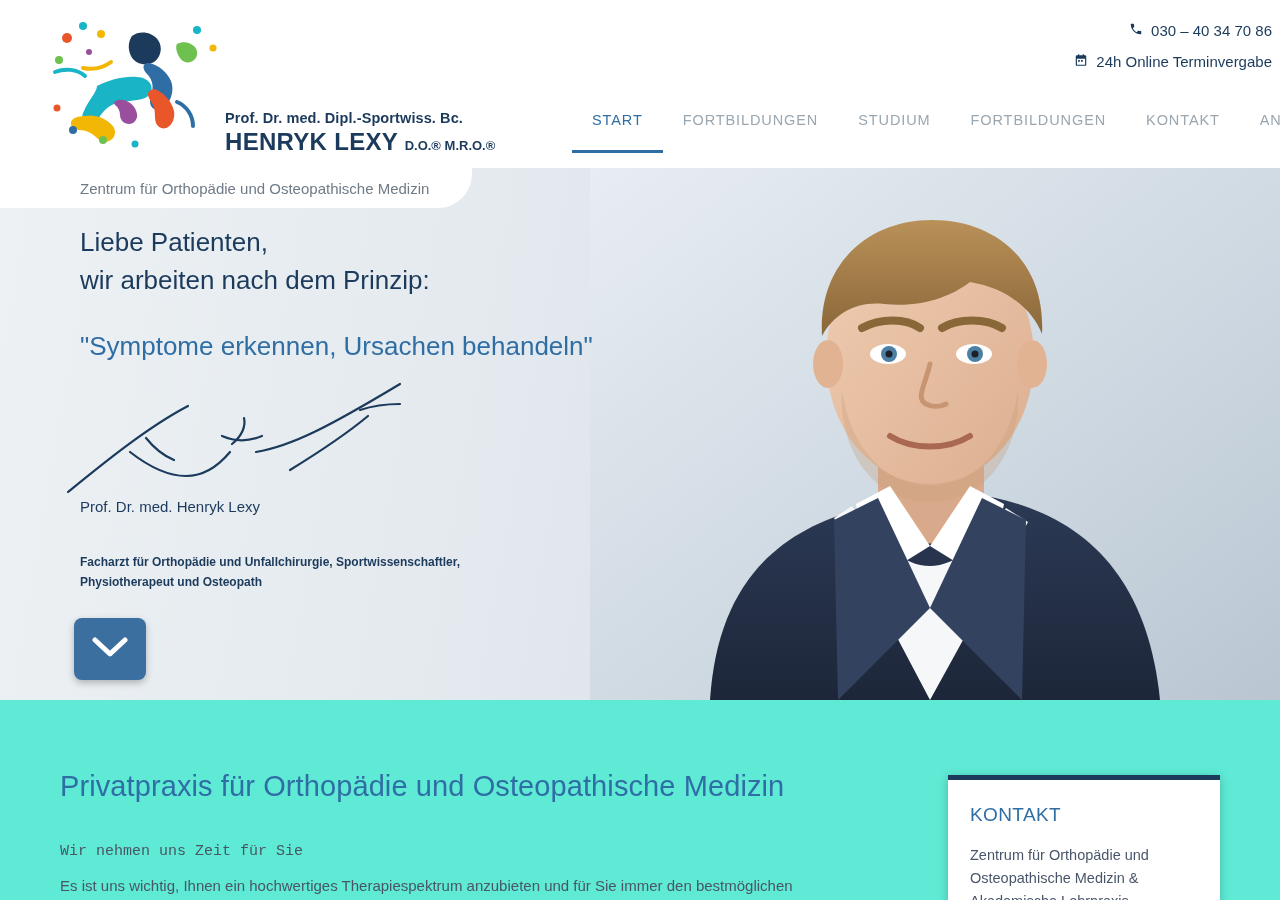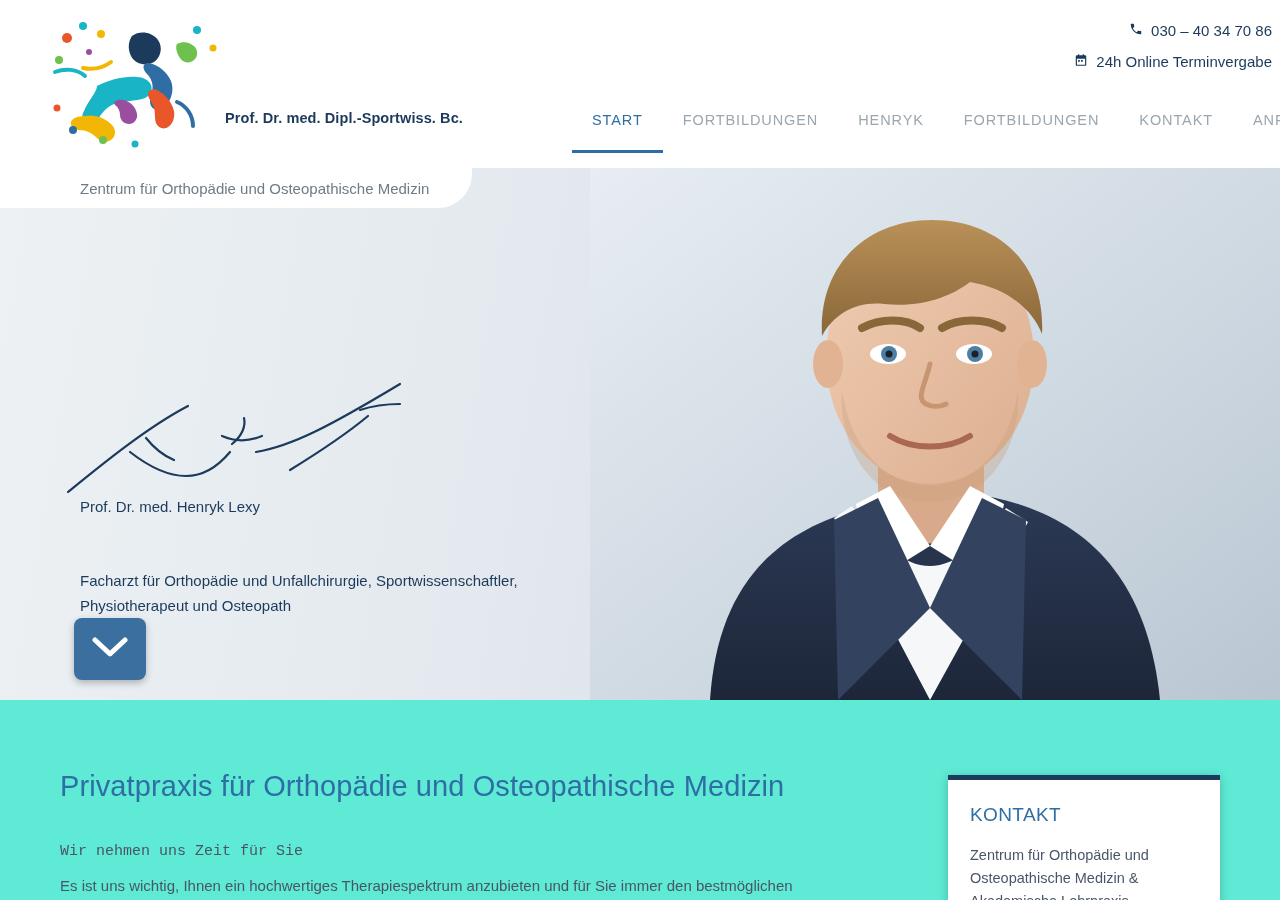--- a/index.html
+++ b/index.html
@@ -163,25 +163,26 @@
     position: absolute;
     left: 80px;
     top: 330px;
     font-size: 15px;
     color: #1b3a5c;
     z-index: 5;
   }
   .hero-role {
     position: absolute;
     left: 80px;
-    top: 401px;
-    font-size: 15px;
+    top: 385px;
+    font-size: 12px;
     color: #1b3a5c;
     line-height: 1.65;
     z-index: 5;
+    font-weight: bold;
   }
   .scroll-btn {
     position: absolute;
     left: 74px;
     top: 450px;
     width: 72px;
     height: 62px;
     background: #3a6f9f;
     border-radius: 8px;
     box-shadow: 0 3px 7px rgba(0,0,0,0.25);
@@ -297,27 +298,31 @@
           <circle cx="66" cy="132" r="4" fill="#6ec04f"></circle>
           <circle cx="98" cy="136" r="3.5" fill="#19b4c6"></circle>
           <path d="M18 64c10-4 22-3 30 4" stroke="#19b4c6" stroke-width="4" fill="none" stroke-linecap="round"></path>
           <path d="M140 94c10 4 16 14 16 24" stroke="#2f6ea5" stroke-width="4" fill="none" stroke-linecap="round"></path>
           <path d="M74 54c-8 6-18 8-28 6" stroke="#f2b705" stroke-width="4" fill="none" stroke-linecap="round"></path>
         </g>
       </svg>
     </div>
     <div class="logo-text">
       <div class="logo-line1">Prof. Dr. med. Dipl.-Sportwiss. Bc.</div>
+      <div class="logo-line2">
+        <span>HENRYK LEXY</span>
+        <span class="sup">D.O.® M.R.O.®</span>
+      </div>
     </div>
   </div>
 
   <div class="mainnav">
     <div class="navitem active">START</div>
     <div class="navitem">FORTBILDUNGEN</div>
-    <div class="navitem">HENRYK</div>
+    <div class="navitem">STUDIUM</div>
     <div class="navitem">FORTBILDUNGEN</div>
     <div class="navitem">KONTAKT</div>
     <div class="navitem">ANFAHRT</div>
   </div>
 </div>
 
 <div class="hero">
 
   <div class="hero-photo">
     <svg width="690" height="532" viewBox="0 0 690 532" preserveAspectRatio="xMidYMid slice">
@@ -375,20 +380,25 @@
       <path d="M414 336l-34-18-40 60 58 36z" fill="#ffffff"></path>
 
       <path d="M244 352l44-22 52 110-92 92z" fill="#33425e"></path>
       <path d="M436 352l-44-22-52 110 92 92z" fill="#33425e"></path>
     </svg>
   </div>
 
   <div class="hero-white-tab"></div>
   <div class="hero-subtitle">Zentrum für Orthopädie und Osteopathische Medizin</div>
 
+  <div class="hero-text">
+    <div class="hero-h1">Liebe Patienten,</div>
+    <div class="hero-h1">wir arbeiten nach dem Prinzip:</div>
+    <div class="hero-quote">"Symptome erkennen, Ursachen behandeln"</div>
+  </div>
 
   <div class="sig-wrap">
     <svg width="380" height="125" viewBox="0 0 380 125">
       <g stroke="#1b3a5c" fill="none" stroke-width="2.2" stroke-linecap="round">
         <path d="M8 112C40 86 86 48 128 26"></path>
         <path d="M70 72c18 14 36 24 56 24 20 0 34-12 44-24"></path>
         <path d="M86 58c8 10 18 18 28 22"></path>
         <path d="M162 56c14 6 26 6 40 0"></path>
         <path d="M172 64c10-8 14-18 12-26"></path>
         <path d="M196 72c36-6 74-26 144-68"></path>

